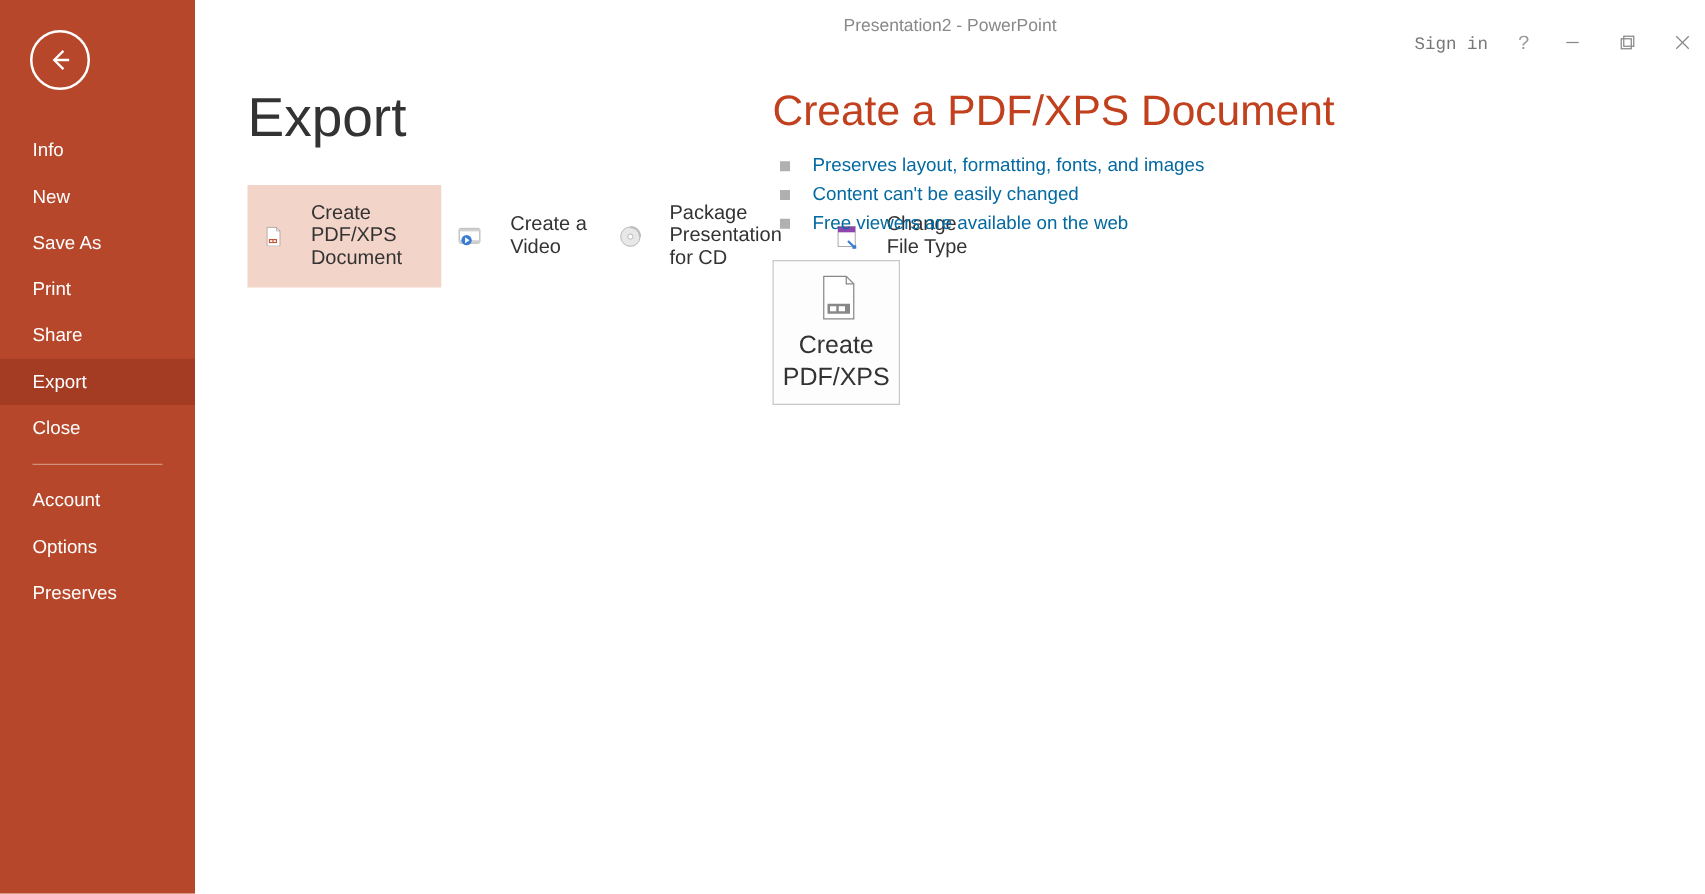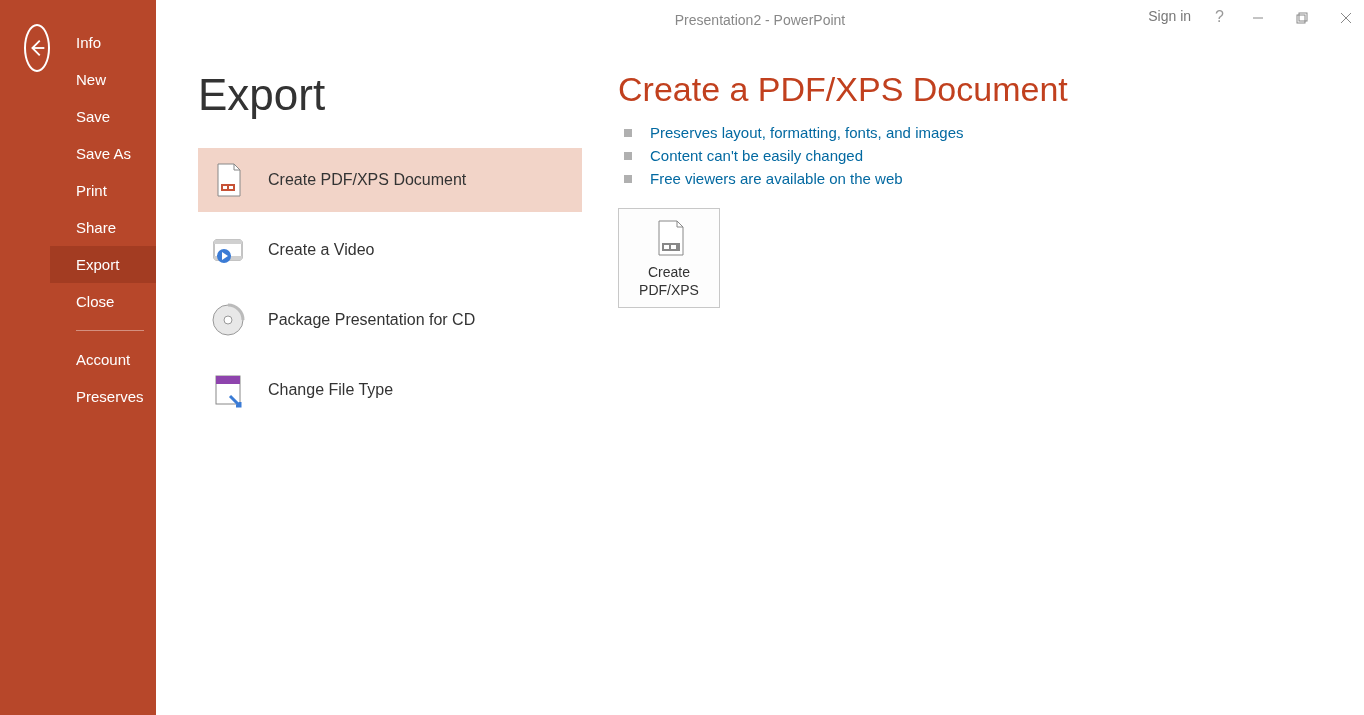--- a/index.html
+++ b/index.html
@@ -3,21 +3,21 @@
 <meta charset="utf-8">
 <style>
   * { box-sizing: border-box; margin: 0; padding: 0; }
   html, body { width: 1364px; height: 715px; font-family: "Segoe UI", Arial, sans-serif; background: #fff; overflow: hidden; }
   .app { display: flex; width: 100%; height: 100%; }
   .sidebar {
     width: 156px;
     background: #b7472a;
     color: #fff;
     display: flex;
-    flex-direction: row;
+    flex-direction: column;
     padding-top: 24px;
   }
   .back-btn {
     width: 48px; height: 48px;
     border: 2px solid #fff;
     border-radius: 50%;
     margin-left: 24px;
     margin-bottom: 30px;
     display: flex; align-items: center; justify-content: center;
     cursor: pointer;
@@ -44,43 +44,44 @@
     height: 40px;
     display: flex;
     align-items: center;
     justify-content: center;
     color: #888;
     font-size: 14px;
   }
   .titlebar-right {
     position: absolute;
     right: 8px;
-    top: 8px;
-    display: flex;
-    align-items: flex-start;
+    top: 24px;
+    display: flex;
+    align-items: flex-end;
     gap: 24px;
     color: #888;
+    font-family: Liberation Mono, monospace;
   }
   .tb-btn { width: 20px; height: 20px; display:flex; align-items:center; justify-content:center; cursor:pointer; color:#888; }
   .tb-btn svg { width:12px; height:12px; }
   .signin { font-size: 14px; color: #777; cursor: pointer; }
   .help { font-size: 16px; color: #999; cursor:pointer; }
   .main {
     padding: 70px 0 0 42px;
     display: flex;
     gap: 36px;
   }
   .page-title {
     font-size: 44px;
     font-weight: 300;
     color: #333;
     margin-bottom: 28px;
   }
   .left-col { width: 384px; }
-  .export-list { display: flex; flex-direction: column; }
+  .export-list { display: flex; flex-direction: row; }
   .export-item {
     display: flex;
     align-items: center;
     gap: 22px;
     padding: 14px 12px;
     cursor: pointer;
     color: #333;
     font-size: 16px;
     margin-bottom: 6px;
   }
@@ -107,45 +108,45 @@
     width: 102px;
     border: 1px solid #c8c8c8;
     background: #fdfdfd;
     display: flex;
     flex-direction: column;
     align-items: center;
     padding: 10px 6px 8px 6px;
     cursor: pointer;
   }
   .action-btn .icon { width: 40px; height: 38px; margin-bottom: 6px; }
-  .action-btn .lbl { font-size: 14px; color: #333; text-align: center; line-height: 1.3; }
+  .action-btn .lbl { font-size: 20px; color: #333; text-align: center; line-height: 1.3; }
 </style>
 </head>
 <body>
 
 <div class="app">
 
   <div class="sidebar">
     <div class="back-btn">
       <svg viewBox="0 0 24 24">
           <path d="M15 4 L7 12 L15 20" stroke="#fff" stroke-width="2" fill="none"></path>
           <line x1="7" y1="12" x2="20" y2="12" stroke="#fff" stroke-width="2"></line>
         </svg>
     </div>
     <div class="menu">
       <div class="menu-item">Info</div>
       <div class="menu-item">New</div>
-      <div class="menu-item">Save</div>
       <div class="menu-item">Save As</div>
       <div class="menu-item">Print</div>
       <div class="menu-item">Share</div>
       <div class="menu-item selected">Export</div>
       <div class="menu-item">Close</div>
       <div class="menu-sep"></div>
       <div class="menu-item">Account</div>
+      <div class="menu-item">Options</div>
       <div class="menu-item">Preserves</div>
     </div>
   </div>
 
   <div class="content">
     <div class="titlebar">
       <span>Presentation2  -  PowerPoint</span>
       <div class="titlebar-right">
         <span class="signin">Sign in</span>
         <span class="help">?</span>

